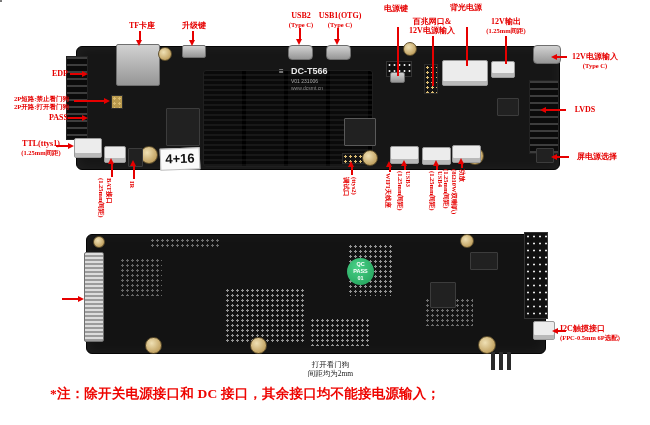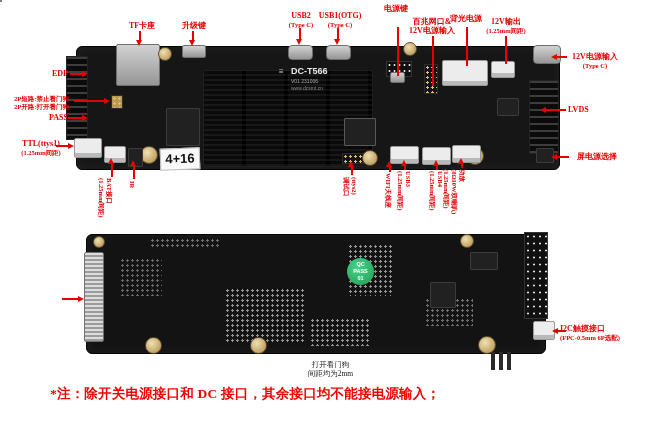--- a/index.html
+++ b/index.html
@@ -166,25 +166,25 @@
   <div class="ah r" style="left:78px;top:296px;"></div>
   <div class="ln" style="left:558px;top:330px;width:8px;height:1.5px;"></div>
   <div class="ah l" style="left:552px;top:328px;"></div>
 
   <div class="lbl" style="left:118px;top:21px;width:48px;"><span>TF卡座</span></div>
   <div class="lbl" style="left:172px;top:21px;width:44px;"><span>升级键</span></div>
   <div class="lbl" style="left:281px;top:11px;width:40px;"><span>USB2</span><br><span class="sub">(Type C)</span></div>
   <div class="lbl" style="left:317px;top:11px;width:46px;"><span>USB1(OTG)</span><br><span class="sub">(Type C)</span></div>
   <div class="lbl" style="left:378px;top:4px;width:36px;"><span>电源键</span></div>
   <div class="lbl" style="left:406px;top:17px;width:52px;"><span>百兆网口&amp;</span><br><span>12V电源输入</span></div>
-  <div class="lbl" style="left:446px;top:14px;width:40px;"><span>背光电源</span></div>
+  <div class="lbl" style="left:446px;top:3px;width:40px;"><span>背光电源</span></div>
   <div class="lbl" style="left:480px;top:17px;width:52px;"><span>12V输出</span><br><span class="sub">(1.25mm间距)</span></div>
 
   <div class="lbl" style="left:565px;top:52px;width:60px;"><span>12V电源输入</span><br><span class="sub">(Type C)</span></div>
-  <div class="lbl" style="left:568px;top:105px;width:34px;text-align:left;"><span>LVDS</span></div>
+  <div class="lbl" style="left:568px;top:105px;width:34px;text-align:center;"><span>LVDS</span></div>
   <div class="lbl" style="left:571px;top:152px;width:52px;text-align:center;"><span>屏电源选择</span></div>
 
   <div class="lbl" style="left:38px;top:69px;width:30px;text-align:right;"><span>EDP</span></div>
   <div class="lbl" style="left:14px;top:95px;width:58px;text-align:left;font-size:6.5px;line-height:8px;">
     <span>2P短路:禁止看门狗</span><br><span>2P开路:打开看门狗</span></div>
   <div class="lbl" style="left:38px;top:113px;width:30px;text-align:right;"><span>PASS</span></div>
   <div class="lbl" style="left:14px;top:139px;width:54px;text-align:center;"><span>TTL(ttys1)</span><br><span class="sub">(1.25mm间距)</span></div>
 
   <div class="vlbl" style="left:97px;top:178px;"><span>BAT接口</span><br><span>(1.25mm间距)</span></div>
   <div class="vlbl" style="left:128px;top:181px;"><span>IR</span></div>

